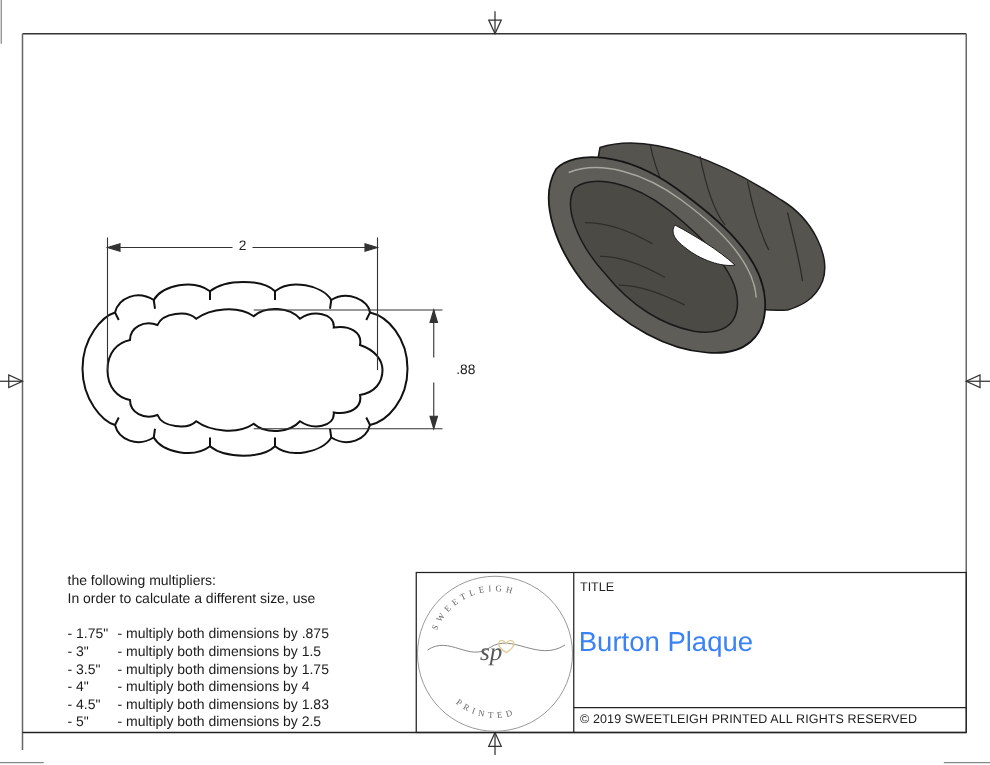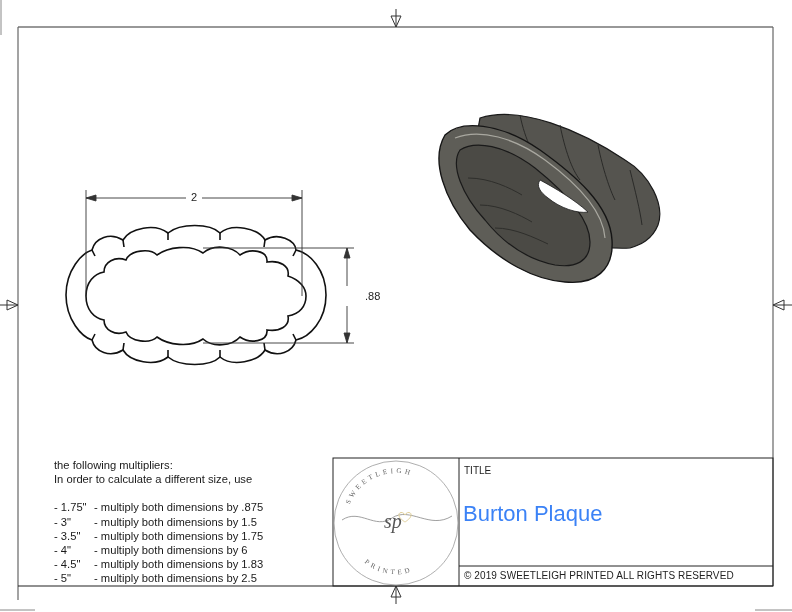--- a/index.html
+++ b/index.html
@@ -170,20 +170,20 @@
 <div class="abs dim-text" style="left:189px; top:191px; padding:0 2px;">2</div>
 <div class="abs dim-text" style="left:338px; top:290px; padding:0 1px;margin-left:26px;">.88</div>
 
 <div class="abs notes">
   <div>the following multipliers:</div>
   <div>In order to calculate a different size, use</div>
   <div style="height:14px"></div>
   <div class="row"><span class="size">- 1.75"</span><span>- multiply both dimensions by .875</span></div>
   <div class="row"><span class="size">- 3"</span><span>- multiply both dimensions by 1.5</span></div>
   <div class="row"><span class="size">- 3.5"</span><span>- multiply both dimensions by 1.75</span></div>
-  <div class="row"><span class="size">- 4"</span><span>- multiply both dimensions by 6</span></div>
+  <div class="row"><span class="size">- 4"</span><span>- multiply both dimensions by 4</span></div>
   <div class="row"><span class="size">- 4.5"</span><span>- multiply both dimensions by 1.83</span></div>
   <div class="row"><span class="size">- 5"</span><span>- multiply both dimensions by 2.5</span></div>
 </div>
 
 <div class="abs tb-title-label">TITLE</div>
 <div class="abs tb-title">Burton Plaque</div>
 <div class="abs tb-copy">© 2019  SWEETLEIGH PRINTED  ALL RIGHTS RESERVED</div>
 
 </body></html>

